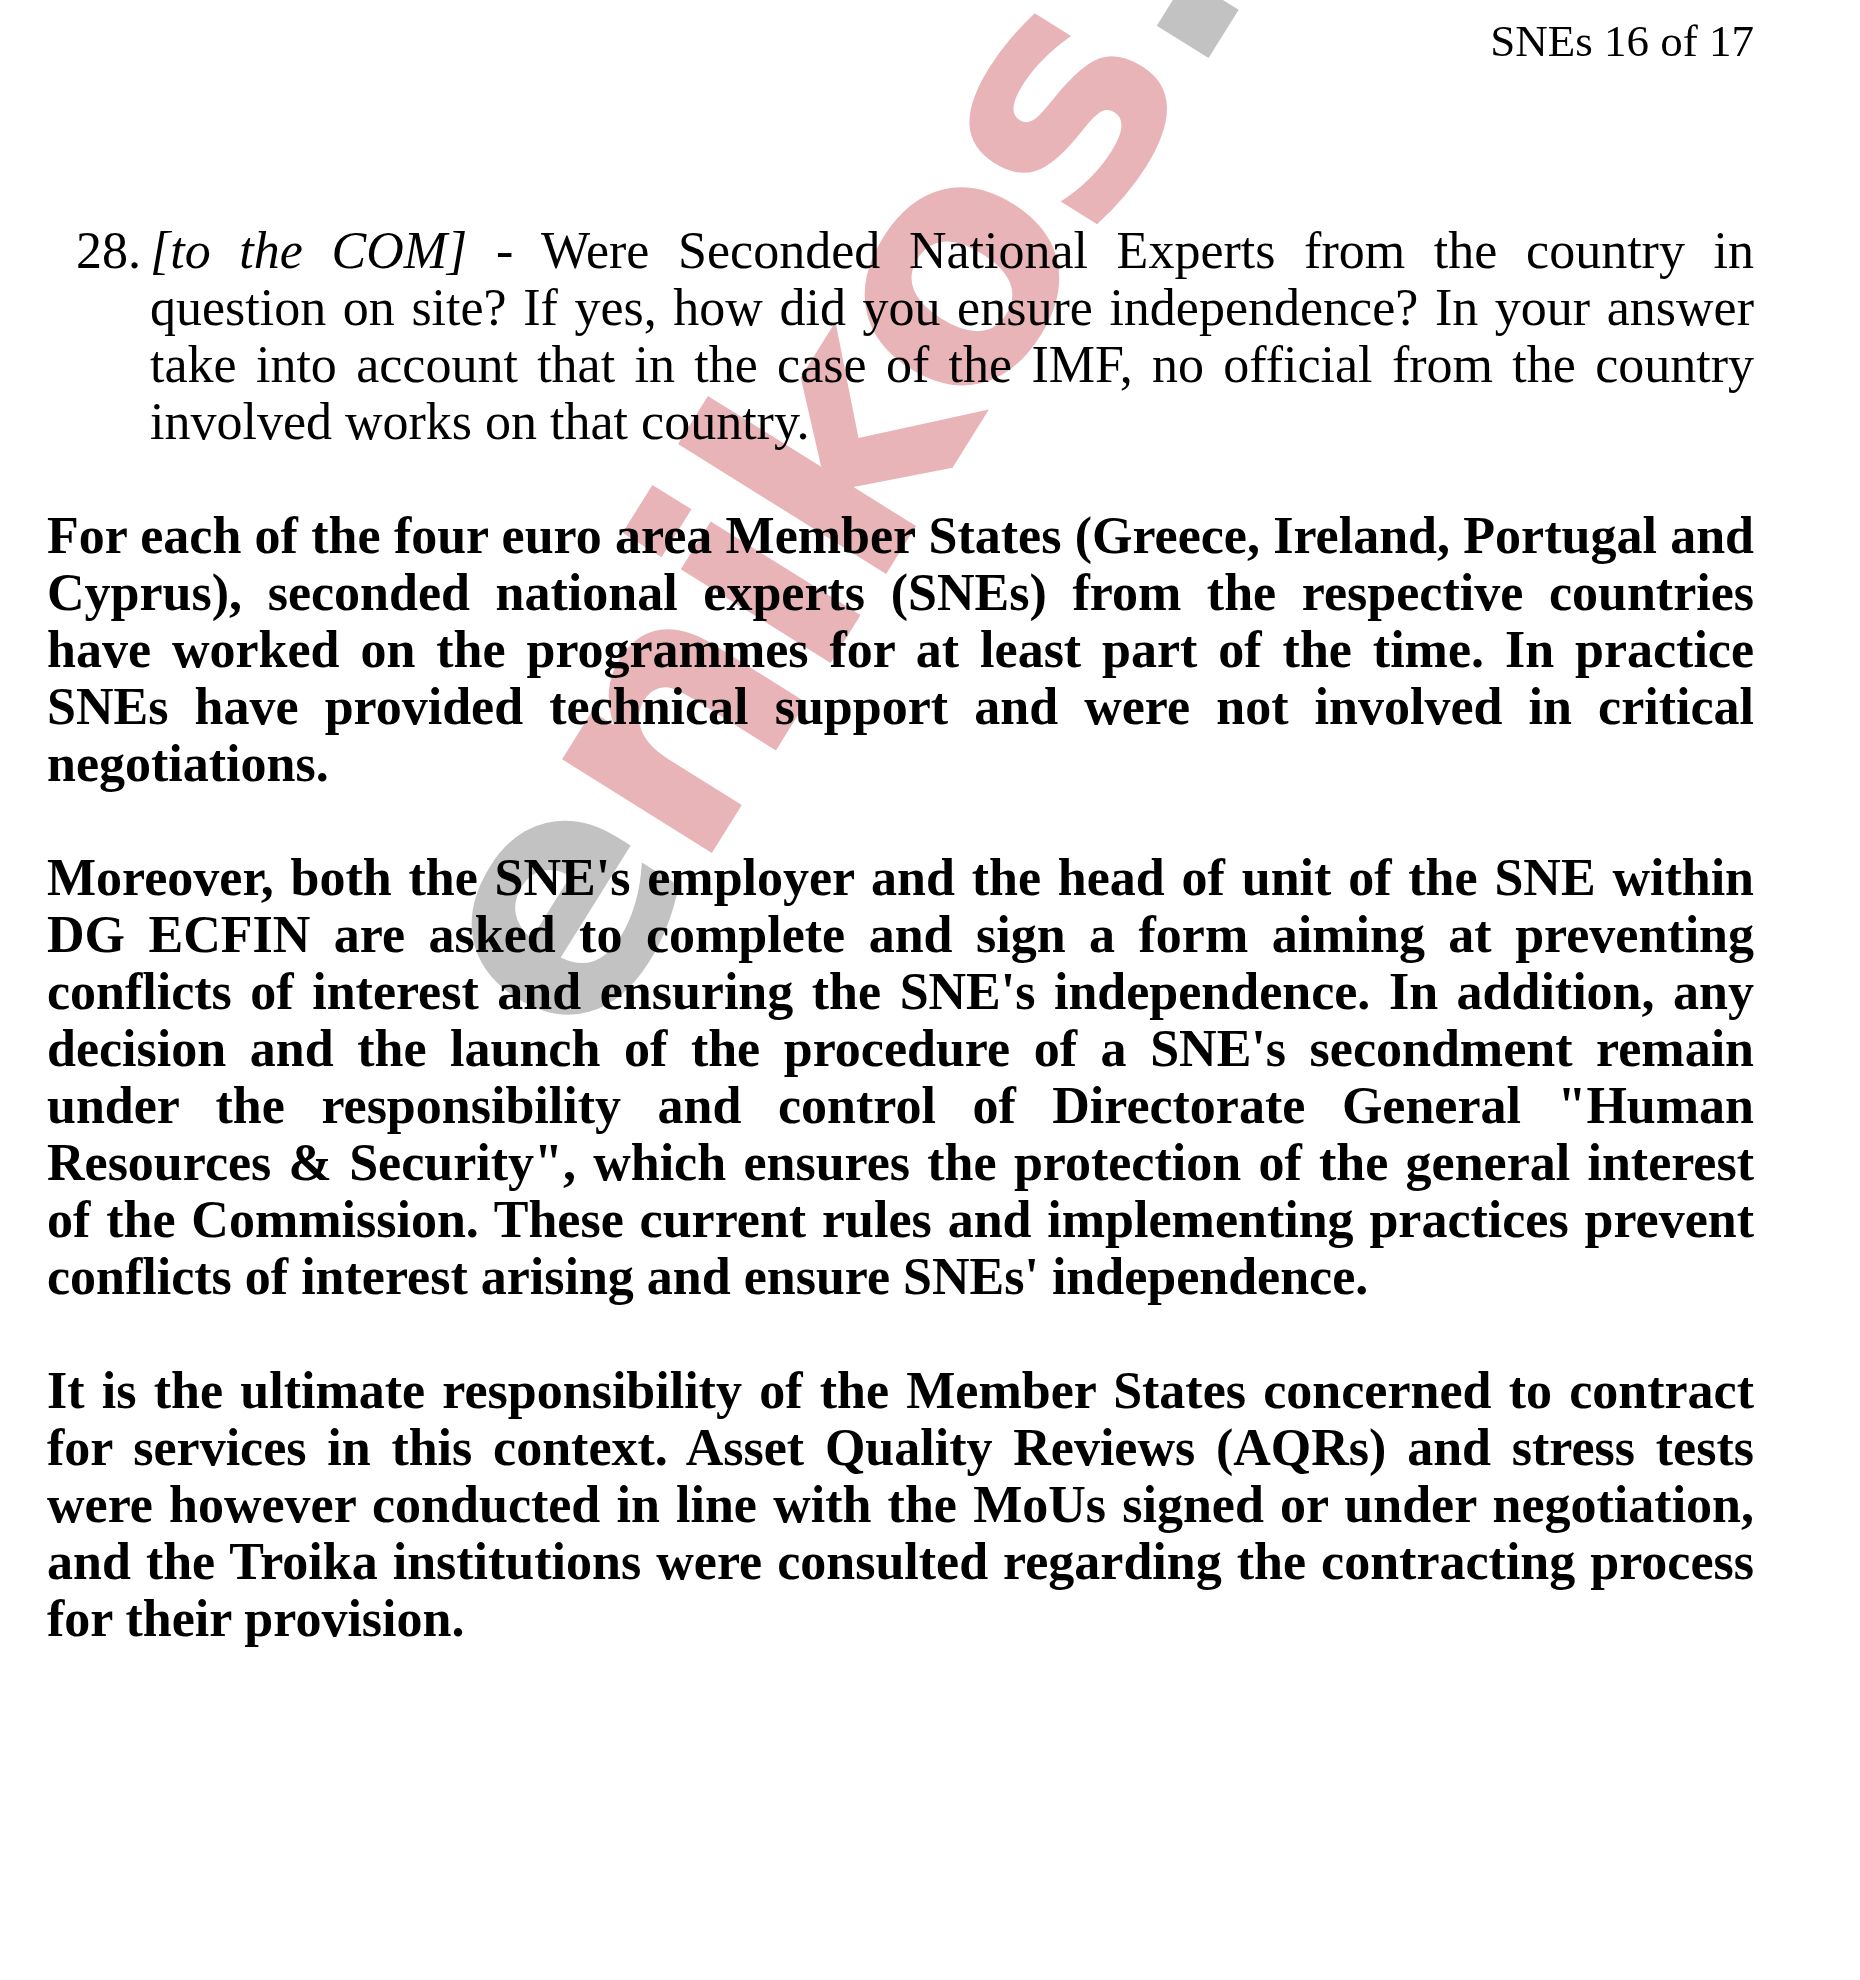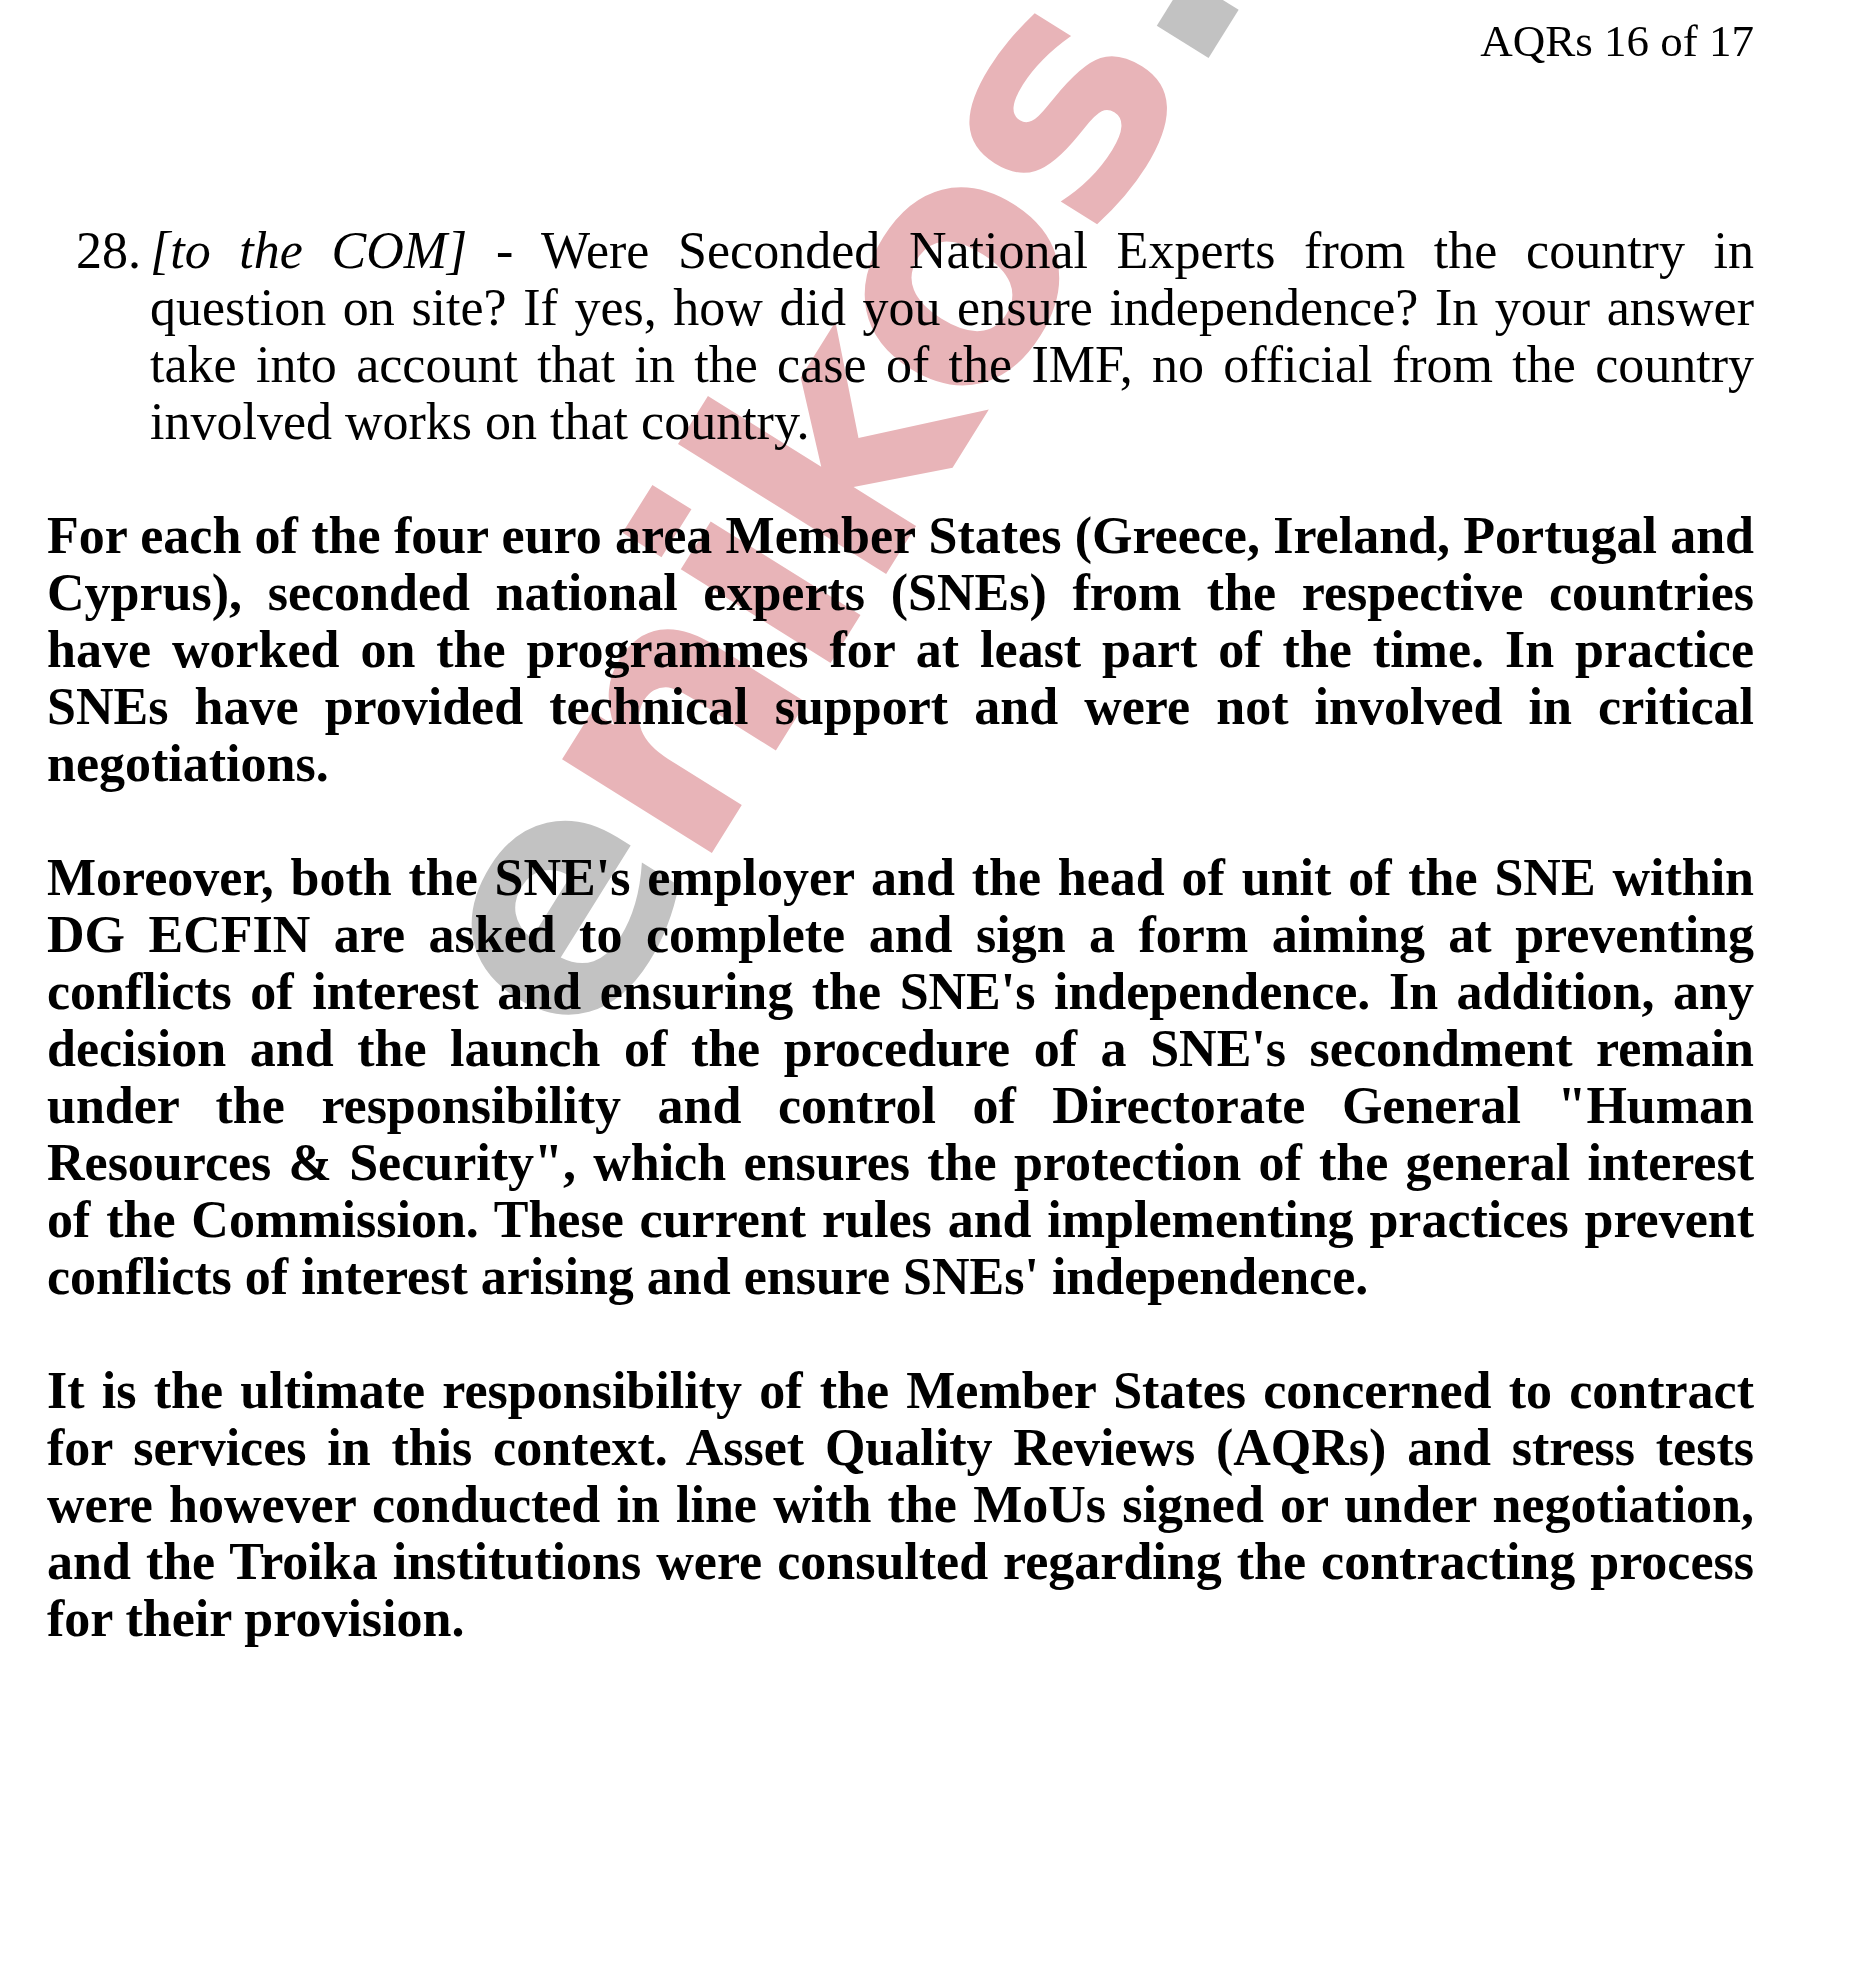--- a/index.html
+++ b/index.html
@@ -76,21 +76,21 @@
       white-space: nowrap;
       line-height: 1;
     }
     .wm-gray { color: #c2c2c2; }
     .wm-pink { color: #e8b4b8; }
   </style>
 </head>
 <body>
 
 <div class="page-header">
-  <span>AQRs</span>
+  <span>SNEs</span>
   <b>16</b>
   <span>of</span>
   <b>17</b>
 </div>
 
 <div class="watermark">
   <div class="watermark-text"><span class="wm-gray">e</span><span class="wm-pink">nikos</span><span class="wm-gray">.gr</span></div>
 </div>
 
 <div class="content">

